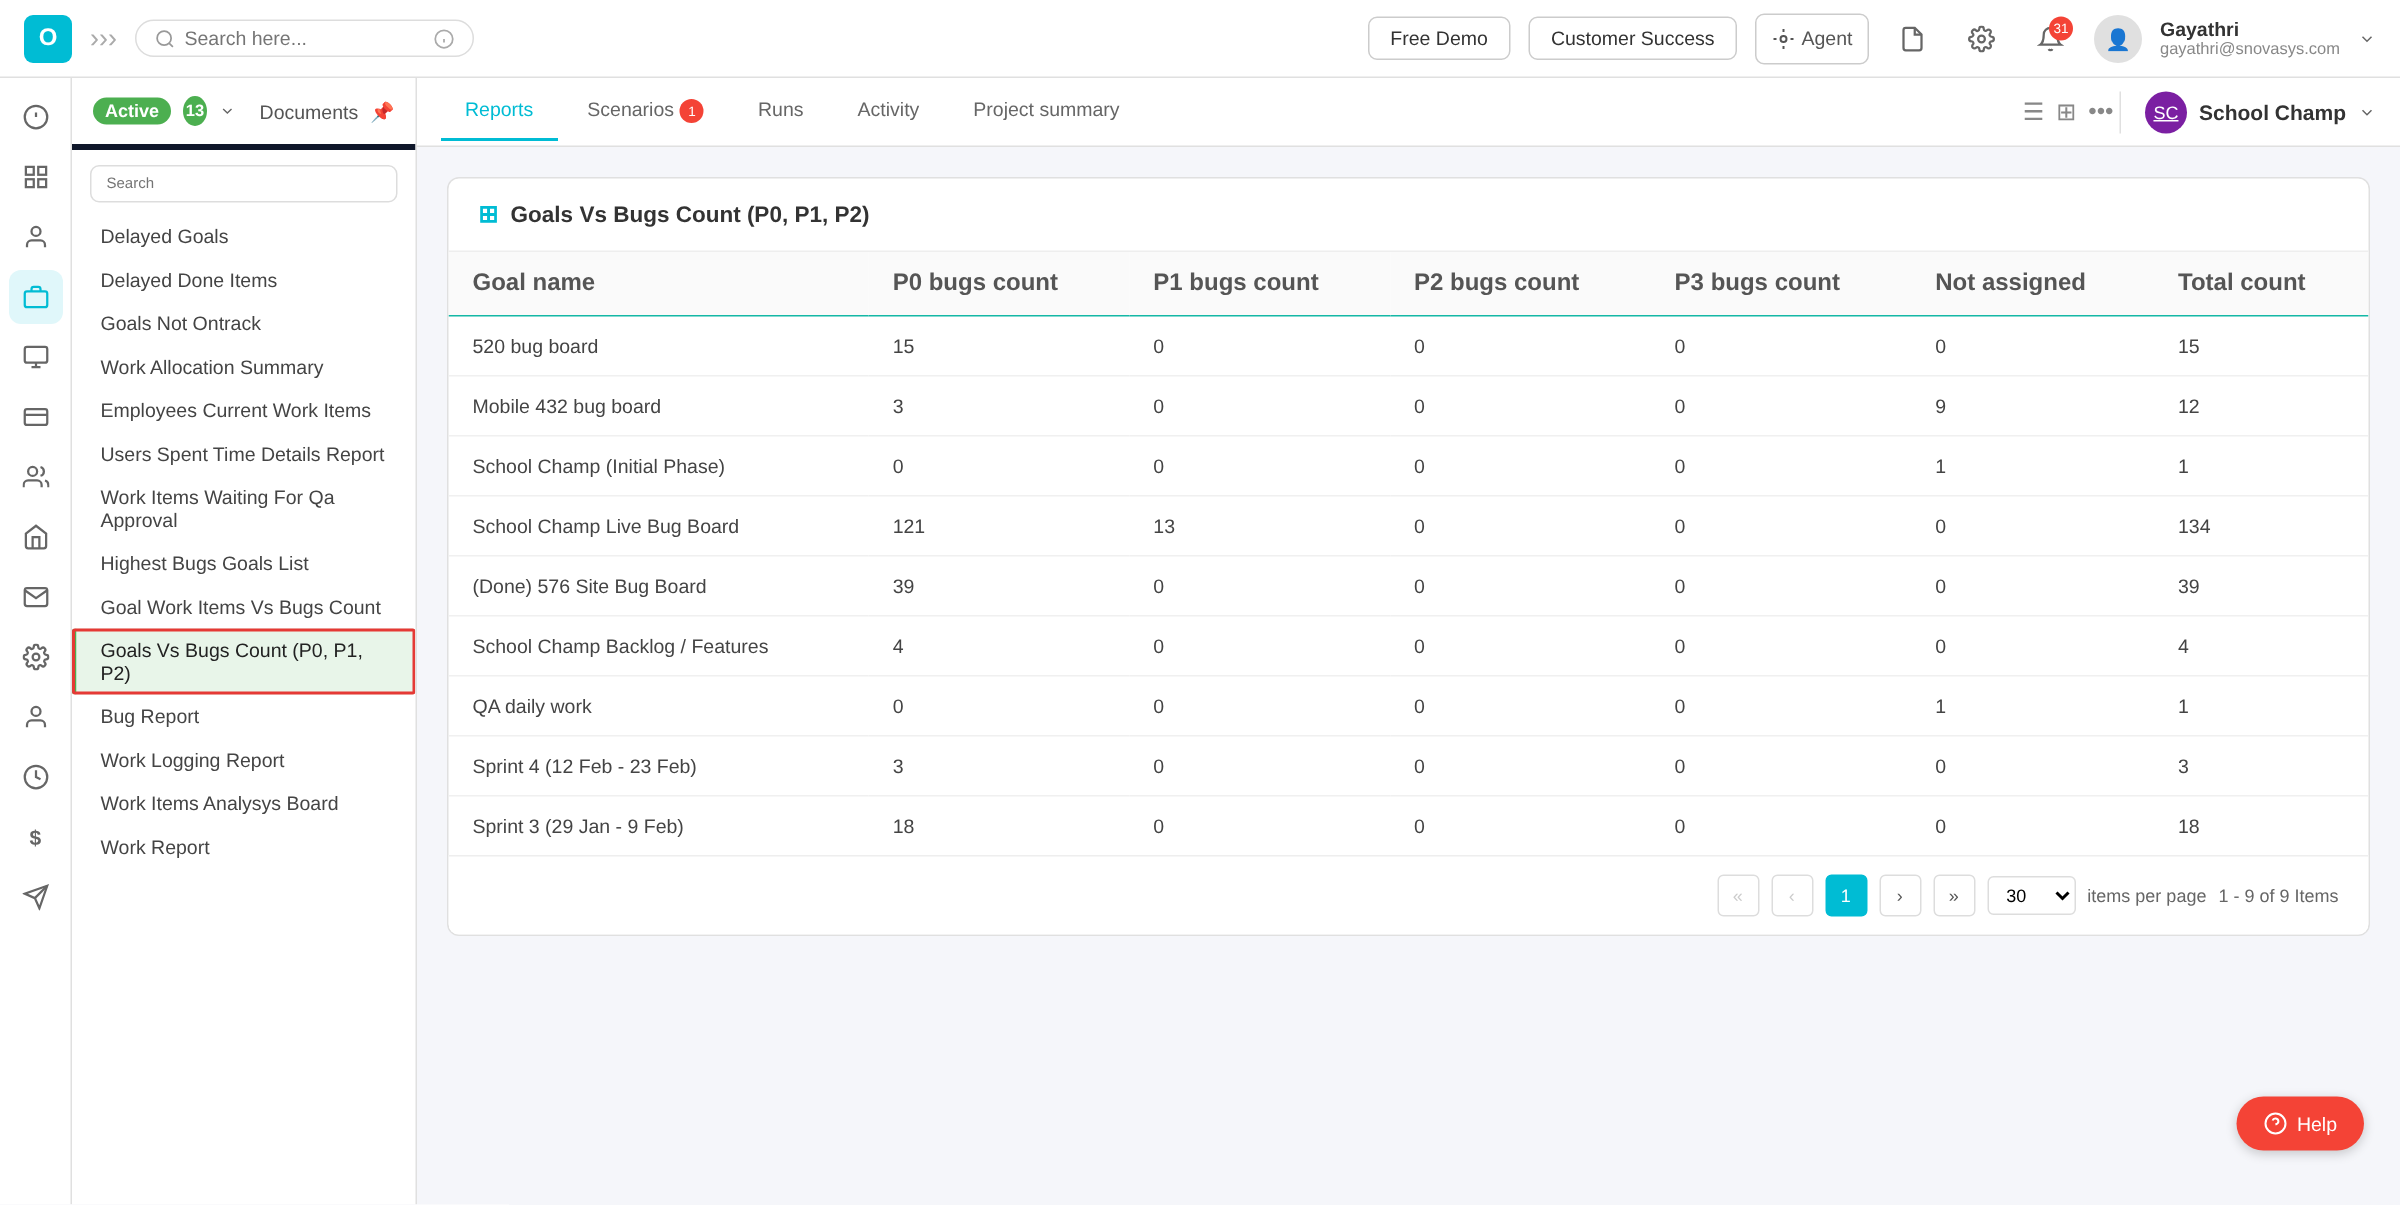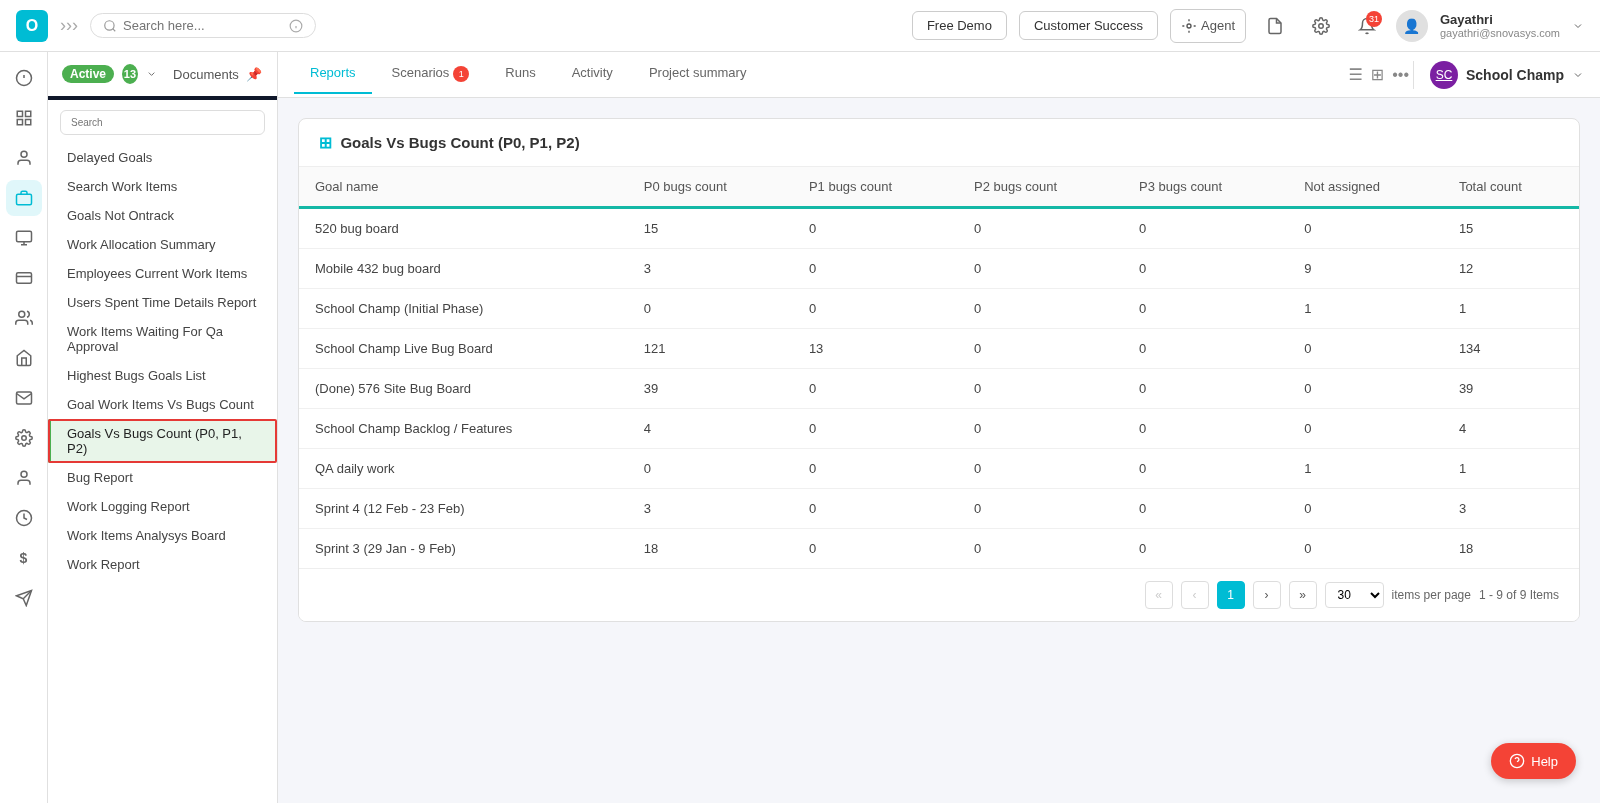--- a/index.html
+++ b/index.html
@@ -91,42 +91,42 @@
     .report-area { flex: 1; overflow: auto; padding: 20px; background: #f5f6fa; }
     .report-card { background: #fff; border-radius: 8px; border: 1px solid #e0e0e0; overflow: hidden; }
     .report-title {
       padding: 14px 20px; border-bottom: 1px solid #eee; font-size: 15px; font-weight: 600; color: #333; display: flex; align-items: center; gap: 8px;
     }
     .report-title-icon { color: #00bcd4; font-size: 16px; }
 
     
     .report-table { width: 100%; border-collapse: collapse; }
     .report-table th {
-      background: #fafafa; padding: 12px 16px; text-align: left; font-size: 13px; font-weight: 400; color: #555; border-bottom: 3px solid #14b8a6; white-space: nowrap;
+      background: #fafafa; padding: 12px 16px; text-align: left; font-size: 16px; font-weight: 700; color: #555; border-bottom: 1px solid #14b8a6; white-space: nowrap;
     }
     .report-table td {
       padding: 12px 16px; border-bottom: 1px solid #f0f0f0; font-size: 13px; color: #444; vertical-align: top;
     }
     .report-table tr:last-child td { border-bottom: none; }
 
     
     .pagination {
       display: flex; align-items: center; padding: 12px 20px; border-top: 1px solid #eee; background: #fff; gap: 8px; justify-content: flex-end;
     }
     .page-btn {
       width: 28px; height: 28px; border: 1px solid #ddd; border-radius: 4px; background: #fff; cursor: pointer; display: flex; align-items: center; justify-content: center; font-size: 12px; color: #555;
     }
     .page-btn:disabled { color: #ccc; cursor: default; }
     .page-btn.current { background: #00bcd4; color: #fff; border-color: #00bcd4; }
     .page-select { border: 1px solid #ddd; border-radius: 4px; padding: 4px 8px; font-size: 12px; background: #fff; cursor: pointer; }
     .page-info { font-size: 12px; color: #666; }
 
     
     .help-btn {
-      position: fixed; bottom: 24px; right: 24px; background: #f44336; color: #fff; border-radius: 24px; padding: 10px 18px; display: flex; align-items: center; gap: 6px; font-size: 13px; cursor: pointer; box-shadow: 0 2px 8px rgba(0,0,0,0.2);
+      position: fixed; bottom: 36px; right: 24px; background: #f44336; color: #fff; border-radius: 24px; padding: 10px 18px; display: flex; align-items: center; gap: 6px; font-size: 13px; cursor: pointer; box-shadow: 0 2px 8px rgba(0,0,0,0.2);
     }
 
     
     .workspace-header {
       display: flex; align-items: center; gap: 8px; border-left: 1px solid #e0e0e0; padding-left: 16px; margin-left: auto;
     }
     .workspace-avatar { width: 28px; height: 28px; border-radius: 50%; background: #7b1fa2; display: flex; align-items: center; justify-content: center; color: #fff; font-size: 12px; text-decoration: underline; }
     .workspace-name { font-weight: 600; font-size: 14px; }
   </style>
 </head>
@@ -277,21 +277,21 @@
       <span style="background:#4caf50; color:#fff; border-radius:50%; width:20px; height:20px; display:inline-flex; align-items:center; justify-content:center; font-size:11px; font-weight:bold;">13</span>
       <svg width="14" height="14" viewBox="0 0 24 24" fill="none" stroke="#666" stroke-width="2">
           <polyline points="6,9 12,15 18,9"></polyline>
         </svg>
       <span style="margin-left:8px; color:#555; font-size:13px;">Documents</span>
       <span class="sidebar-header-pin" style="margin-left:auto;">📌</span>
     </div>
     <input class="sidebar-search" type="text" placeholder="Search" style="">
     <div class="sidebar-list" id="sidebar-list">
         <div class="sidebar-item">Delayed Goals</div>
-        <div class="sidebar-item">Search Work Items</div>
+        <div class="sidebar-item">Delayed Done Items</div>
         <div class="sidebar-item">Goals Not Ontrack</div>
         <div class="sidebar-item">Work Allocation Summary</div>
         <div class="sidebar-item">Employees Current Work Items</div>
         <div class="sidebar-item">Users Spent Time Details Report</div>
         <div class="sidebar-item">Work Items Waiting For Qa Approval</div>
         <div class="sidebar-item">Highest Bugs Goals List</div>
         <div class="sidebar-item">Goal Work Items Vs Bugs Count</div>
         <div class="sidebar-item selected">Goals Vs Bugs Count (P0, P1, P2)</div>
         <div class="sidebar-item">Bug Report</div>
         <div class="sidebar-item">Work Logging Report</div>

